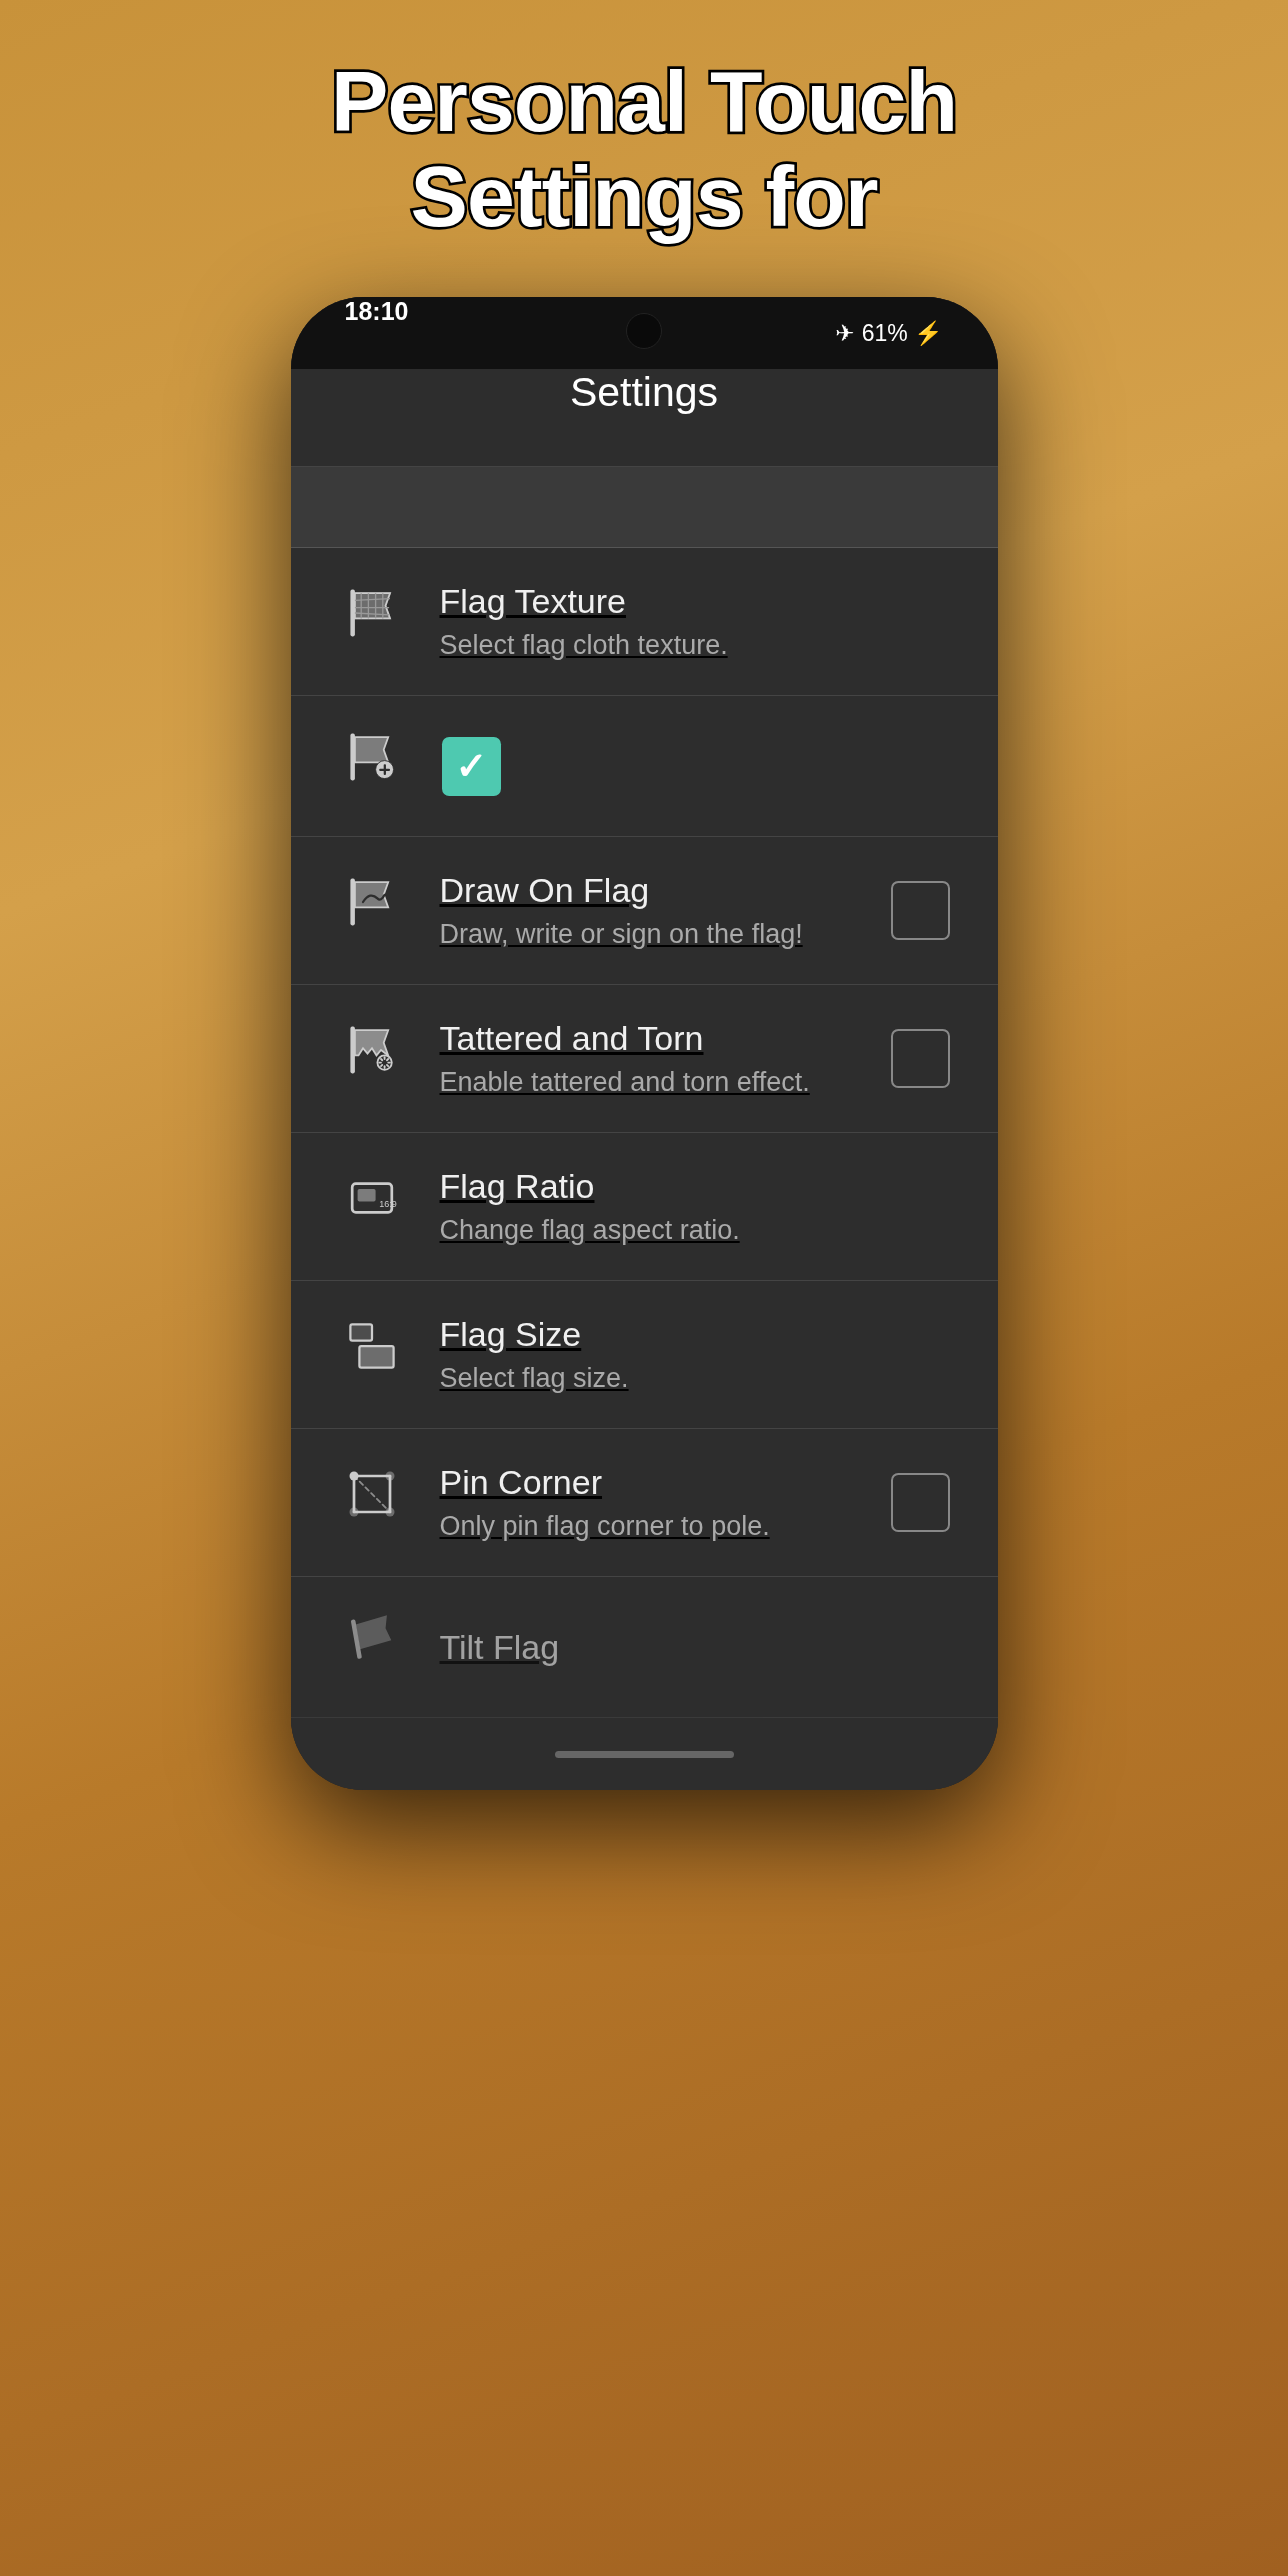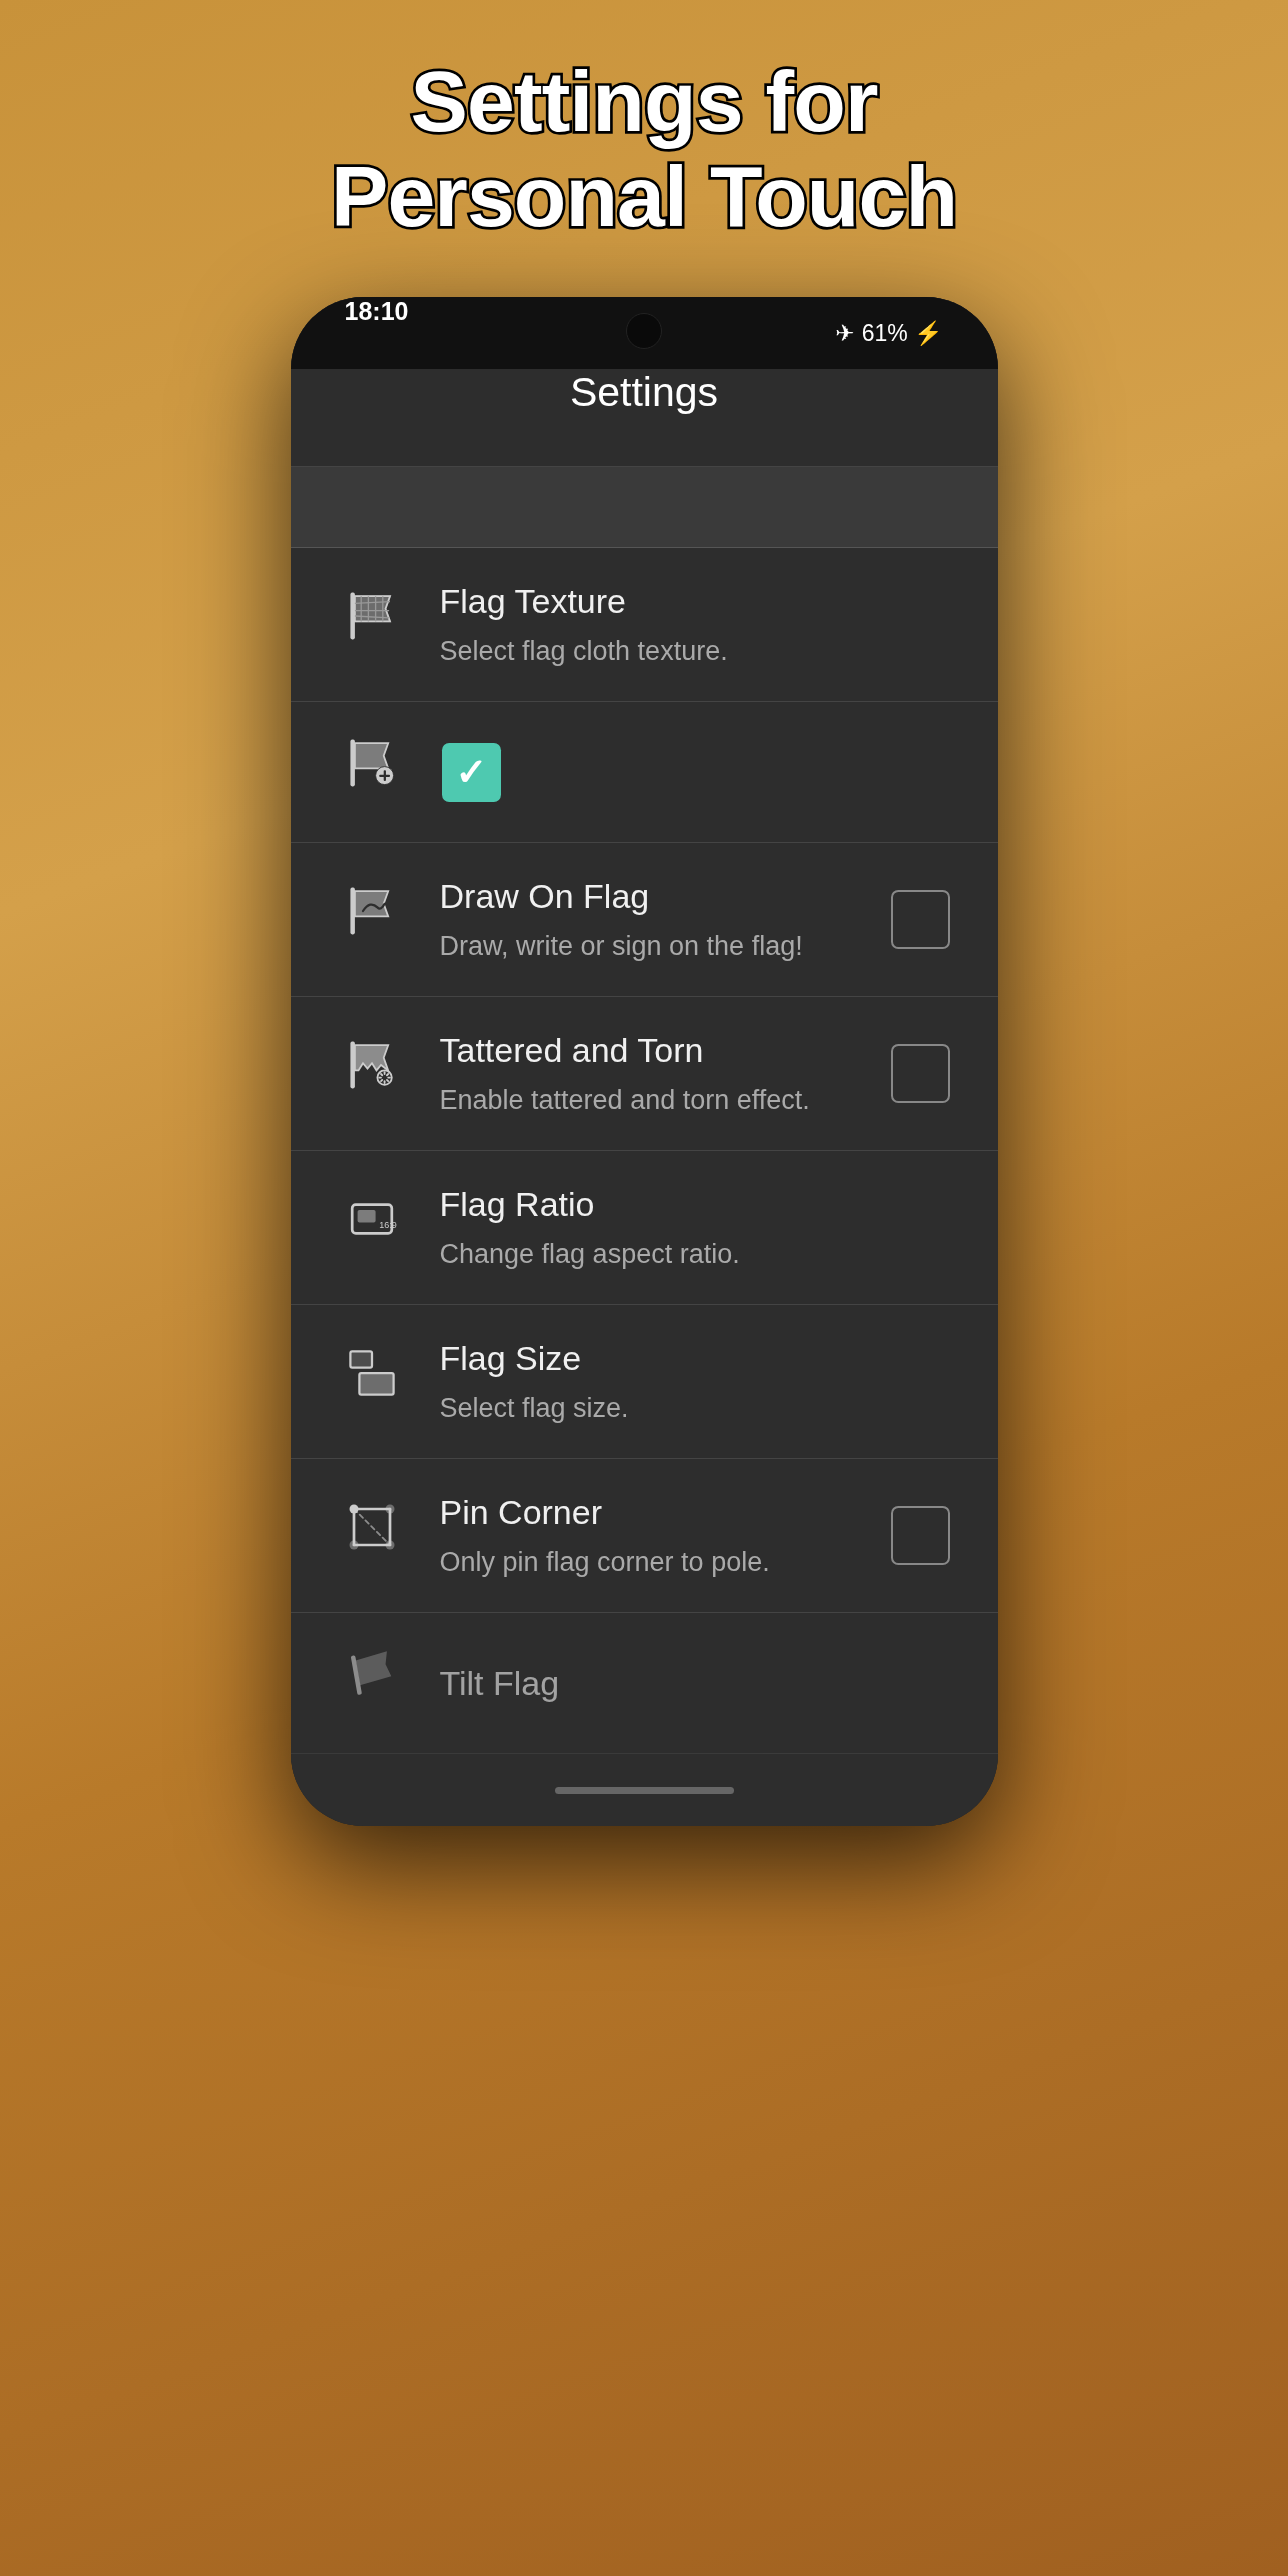--- a/index.html
+++ b/index.html
@@ -128,21 +128,22 @@
     .item-icon svg {
       width: 54px;
       height: 54px;
       fill: #ccc;
     }
 
     .item-text {
       flex: 1;
       display: flex;
       flex-direction: column;
-      gap: 15px;
+      gap: 9px;
+      text-decoration: underline;
     }
 
     .item-title {
       font-family: Arial, sans-serif;
       font-size: 34px;
       font-weight: 500;
       color: #f0f0f0;
     }
 
     .item-subtitle {
@@ -200,22 +201,22 @@
       width: 179px;
       height: 7.2px;
       background: #666;
       border-radius: 3.6px;
     }
   </style>
 </head>
 <body>
 
 <div class="page-title">
+  <div>Personal Touch</div>
   <div>Settings for</div>
-  <div>Personal Touch</div>
 </div>
 
 <div class="phone-wrapper">
 
   <div class="phone-top-bar">
     <span class="status-time">18:10</span>
     <div class="phone-notch"></div>
     <div class="status-icons">
       <span>✈</span>
       <span>61%</span>

